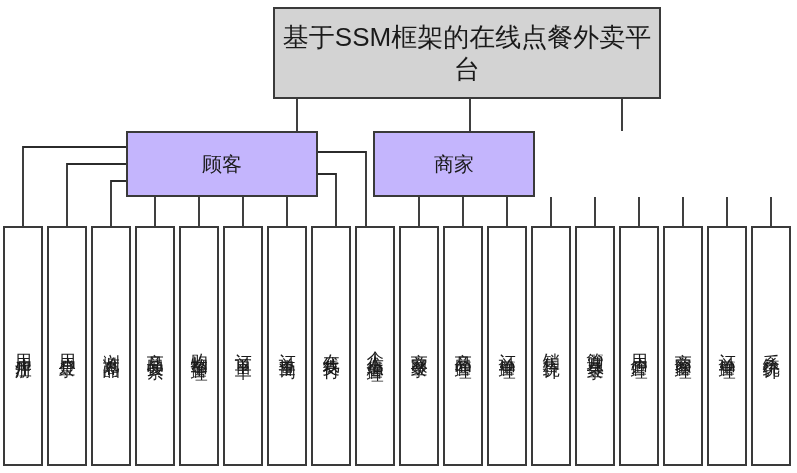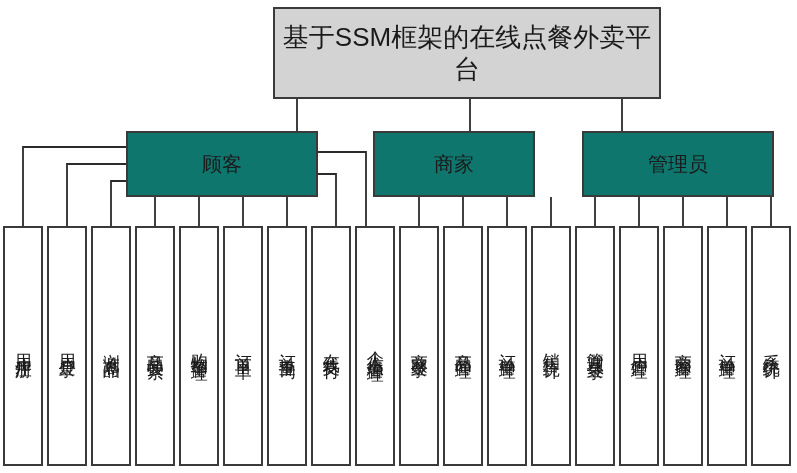--- a/index.html
+++ b/index.html
@@ -13,21 +13,21 @@
   .node {
     position:absolute; box-sizing:border-box;
     border:2px solid #3a3a3a; background:#ffffff;
     display:flex; align-items:center; justify-content:center;
     text-align:center; line-height:1.25;
   }
   .root {
     left:273px; top:7px; width:388px; height:92px;
     background:#d3d3d3; font-size:26px;
   }
-  .group { top:131px; height:66px; background:#0f766e; font-size:20px; }
+  .group { top:131px; height:66px; background:#c4b5fd; font-size:20px; }
   .group-0 { left:126px; width:192px; }
   .group-1 { left:373px; width:162px; }
   .group-2 { left:582px; width:192px; }
 
   .leaf {
     top:226px; width:40px; height:240px; font-size:17px;
     writing-mode:vertical-rl; text-orientation:upright; letter-spacing:3px;
   }
   .l0{left:3px}.l1{left:47px}.l2{left:91px}.l3{left:135px}.l4{left:179px}
   .l5{left:223px}.l6{left:267px}.l7{left:311px}.l8{left:355px}.l9{left:399px}
@@ -66,21 +66,20 @@
     <path d="M639 197 L639 226"></path>
     <path d="M683 197 L683 226"></path>
     <path d="M727 197 L727 226"></path>
     <path d="M771 197 L771 226"></path>
   </svg>
 
   <div class="node root">基于SSM框架的在线点餐外卖平台</div>
 
   <div class="node group group-0">顾客</div>
   <div class="node group group-1">商家</div>
-  <div class="node group group-2">管理员</div>
 
   <div class="node leaf l0">用户注册</div>
   <div class="node leaf l1">用户登录</div>
   <div class="node leaf l2">浏览商品</div>
   <div class="node leaf l3">商品搜索</div>
   <div class="node leaf l4">购物车管理</div>
   <div class="node leaf l5">订单下单</div>
   <div class="node leaf l6">订单查询</div>
   <div class="node leaf l7">在线支付</div>
   <div class="node leaf l8">个人信息管理</div>

